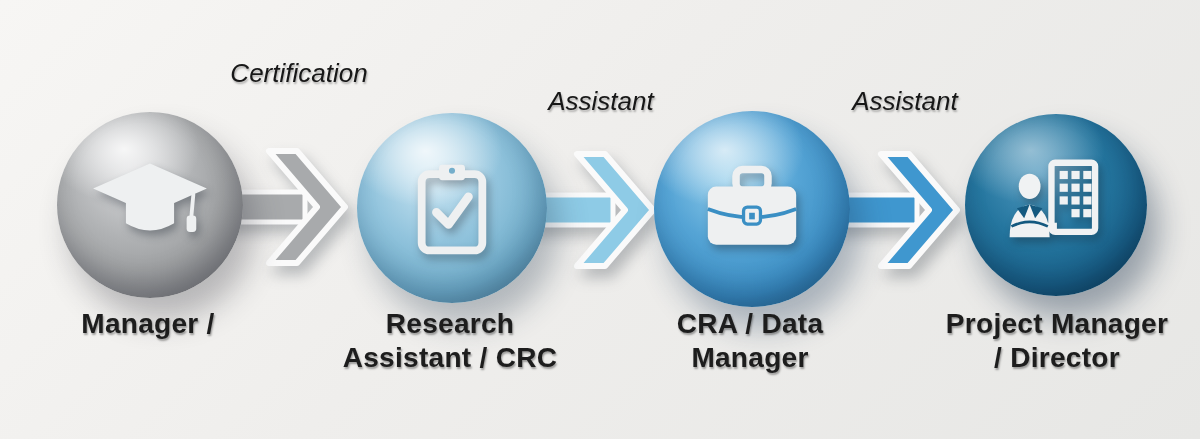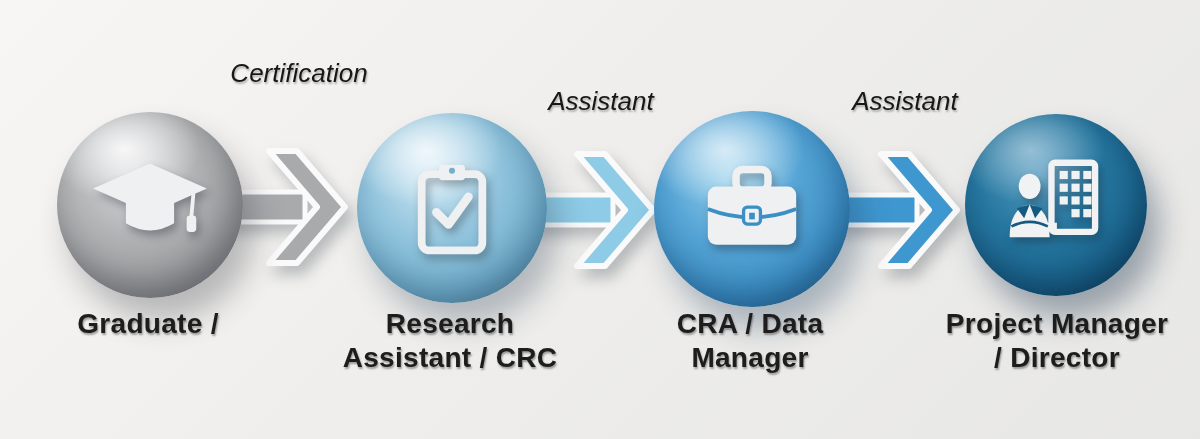--- a/index.html
+++ b/index.html
@@ -161,21 +161,21 @@
       </g>
       <ellipse cx="26" cy="32" rx="12" ry="14" fill="#f0f2f3"></ellipse>
       <path d="M4,88 Q4,56 26,52 Q48,56 48,88 Z" fill="#f0f2f3"></path>
       <polygon points="12,56 26,52 20,67" fill="#14597f"></polygon>
       <polygon points="40,56 26,52 32,67" fill="#14597f"></polygon>
       <path d="M6,76 Q26,66 46,76" fill="none" stroke="#14597f" stroke-width="3"></path>
     </svg>
   </div>
 
   <div class="stage-label" style="left:28px; width:240px;">
-    <span class="line">Graduate /</span>
+    <span class="line">Manager /</span>
   </div>
   <div class="stage-label" style="left:310px; width:280px;">
     <span class="line">Research</span>
     <span class="line">Assistant / CRC</span>
   </div>
   <div class="stage-label" style="left:610px; width:280px;">
     <span class="line">CRA / Data</span>
     <span class="line">Manager</span>
   </div>
   <div class="stage-label" style="left:897px; width:320px;">

